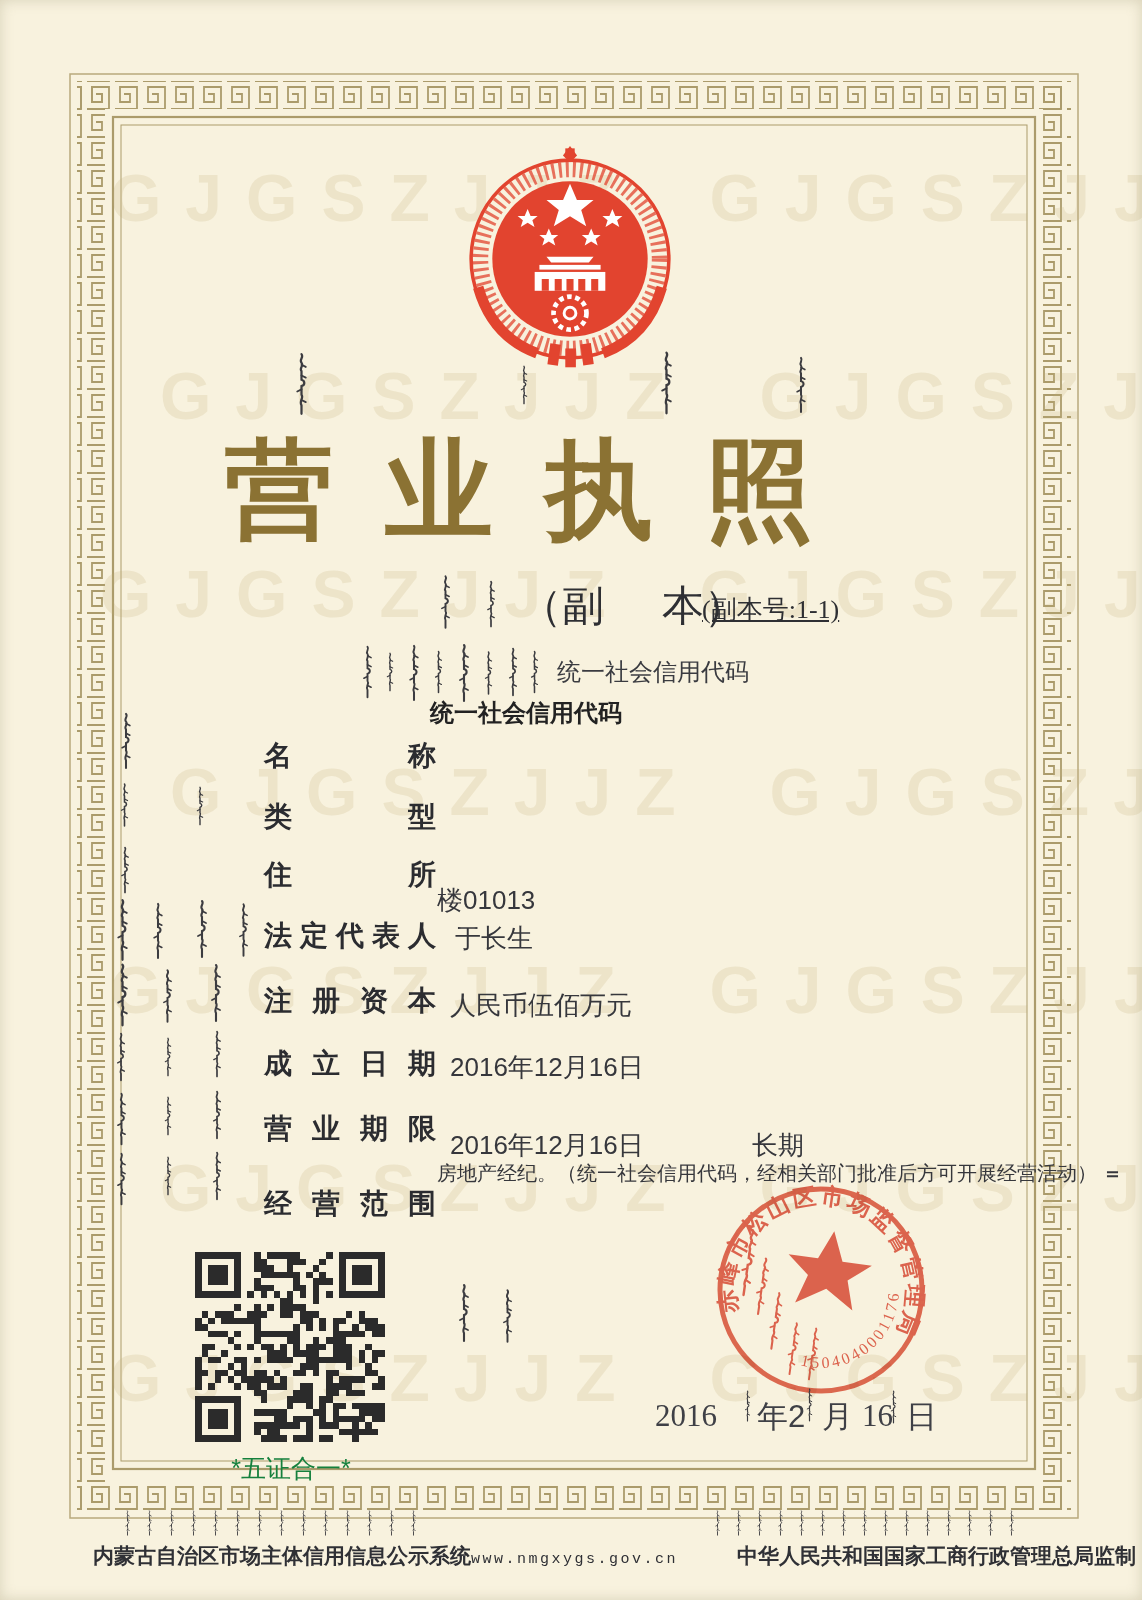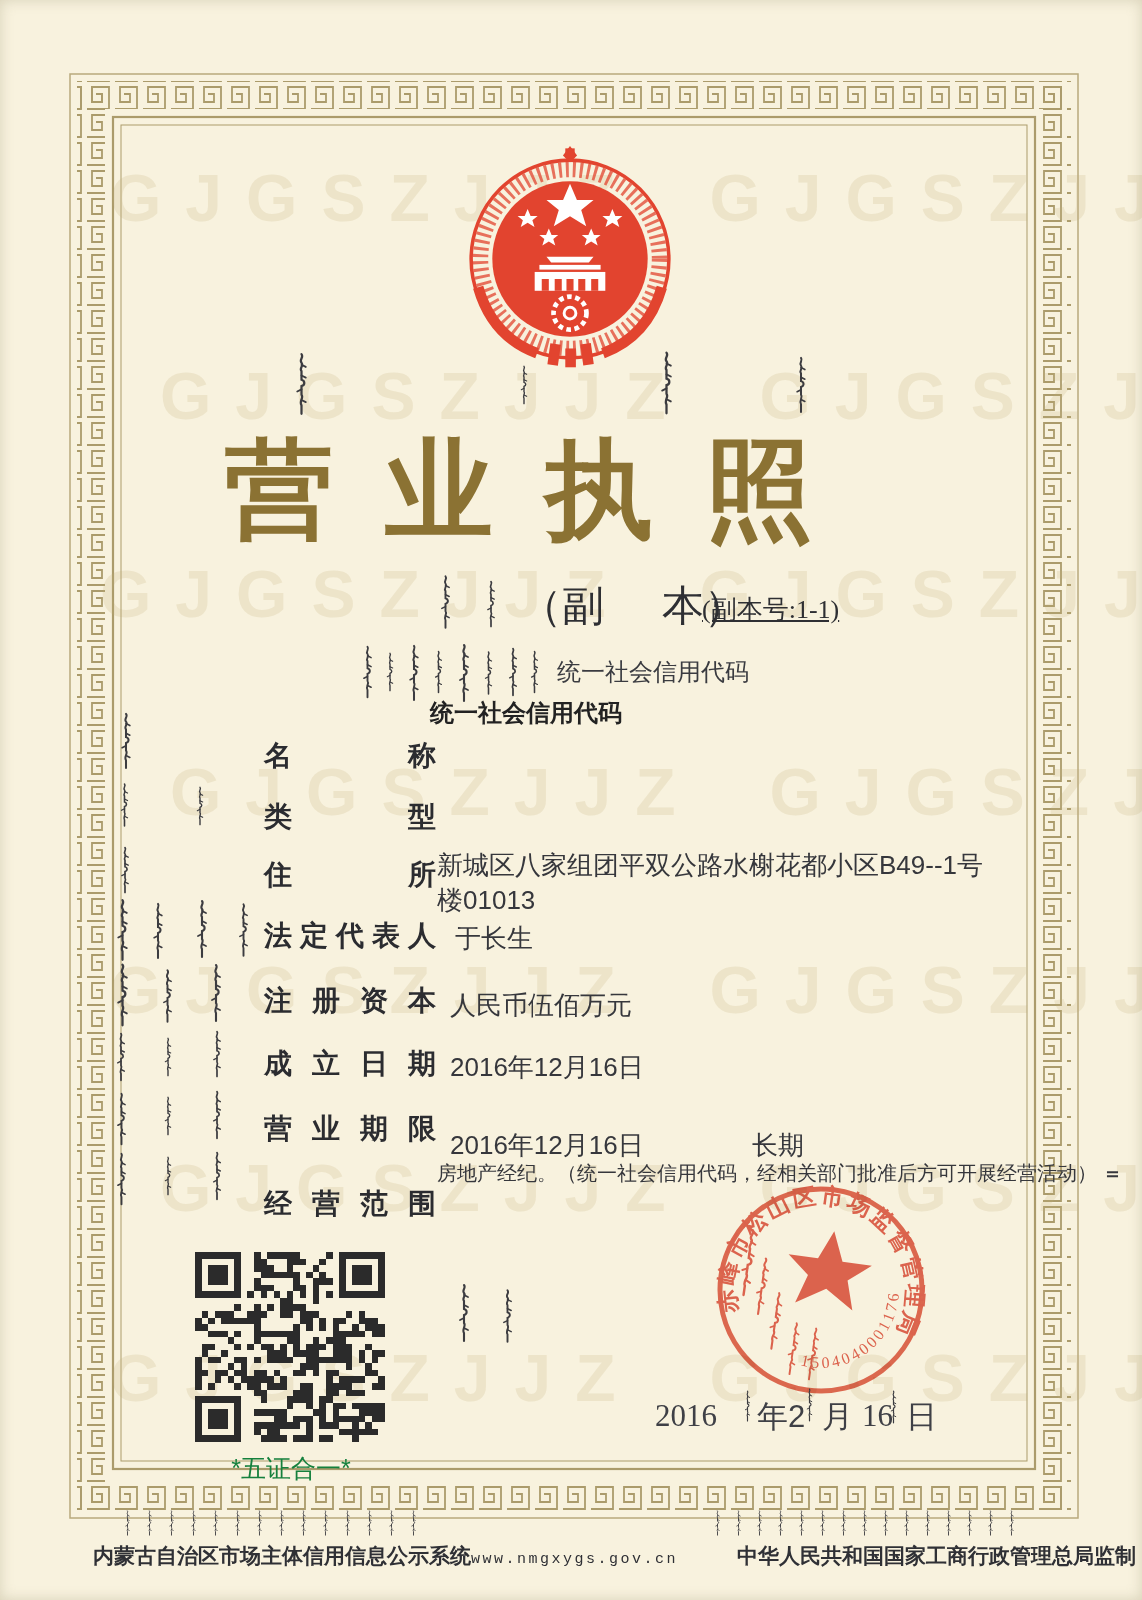--- a/index.html
+++ b/index.html
@@ -132,21 +132,20 @@
 
   <div class="flabel" style="top:798px">
       <span>类</span>
       <span>型</span>
     </div>
 
   <div class="flabel" style="top:856px">
       <span>住</span>
       <span>所</span>
     </div>
-  <div class="fvalue" style="top:848px;left:437px">新城区八家组团平双公路水榭花都小区B49--1号</div>
   <div class="fvalue" style="top:883px;left:437px">楼01013</div>
 
   <div class="flabel" style="top:917px">
       <span>法</span>
       <span>定</span>
       <span>代</span>
       <span>表</span>
       <span>人</span>
     </div>
   <div class="fvalue" style="top:921px;left:455px">于长生</div>

